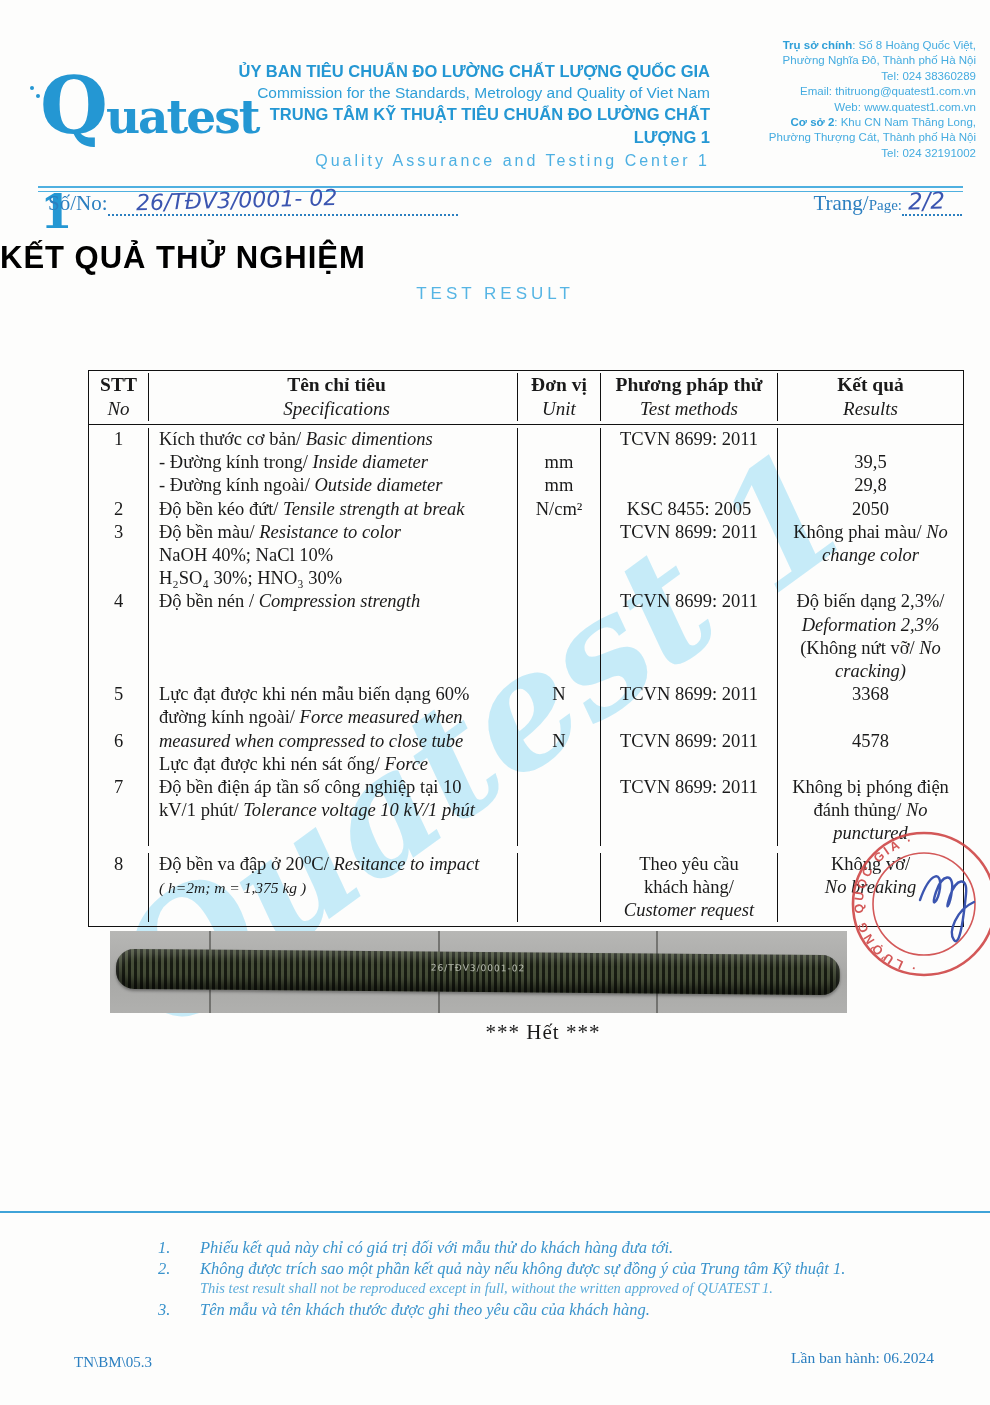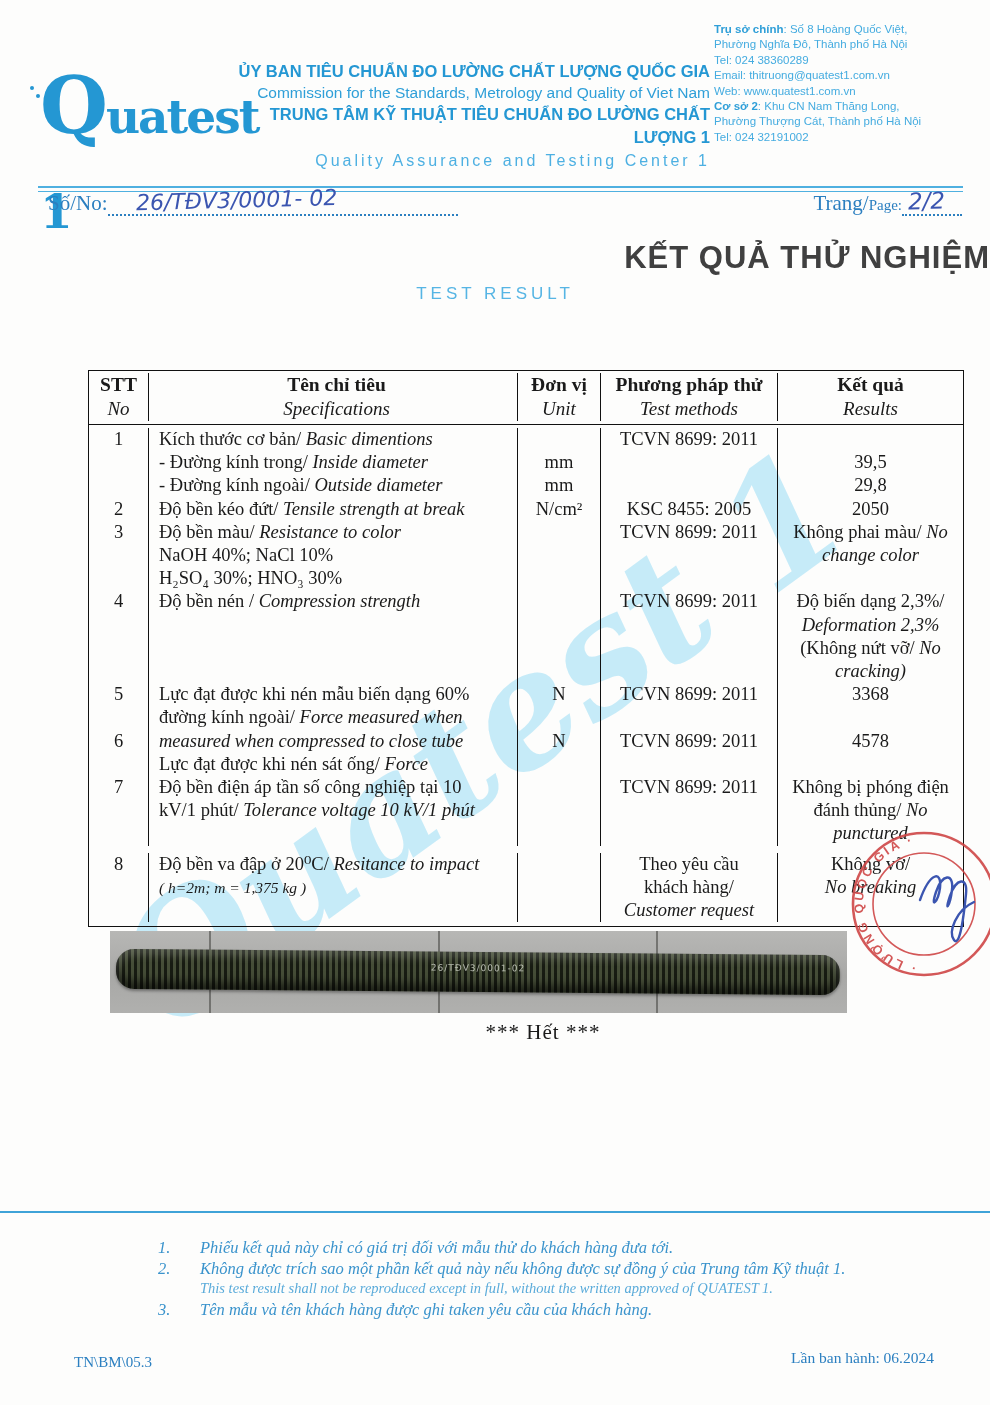--- a/index.html
+++ b/index.html
@@ -20,39 +20,39 @@
         font-size:47px;color:#2497d3;line-height:95px;letter-spacing:-2px;}
   .logo::first-letter{font-size:78px;}
   .print-marks{left:30px;top:86px;width:4px;height:4px;background:#2497d3;border-radius:50%;
         box-shadow:6px 8px 0 #2497d3;}
   .org{left:232px;top:60px;width:478px;text-align:right;
        font-family:"Liberation Sans","DejaVu Sans",sans-serif;}
   .org .l1{font-weight:bold;color:#2497d3;font-size:16.5px;line-height:22px;}
   .org .l2{color:#2f9fd8;font-size:15.5px;line-height:21px;}
   .org .l3{font-weight:bold;color:#2497d3;font-size:16.5px;line-height:23px;}
   .org .l4{color:#4db0e2;font-size:16px;line-height:24px;letter-spacing:3px;}
-  .contact{left:714px;top:22px;width:262px;font-family:"Liberation Sans","DejaVu Sans",sans-serif;
-       font-size:11.5px;line-height:15.4px;color:#45ace0;}
+  .contact{left:714px;top:38px;width:262px;font-family:"Liberation Sans","DejaVu Sans",sans-serif;
+       font-size:11.5px;line-height:15.4px;color:#45ace0;text-align:right;}
   .contact .b{font-weight:bold;color:#2f9fd8;}
   .rule2{left:38px;top:186px;width:925px;height:3px;border-top:2px solid #4fb0e0;border-bottom:1px solid #4fb0e0;}
 
   
   .docno{left:48px;top:190px;font-size:21px;color:#2b7fc0;}
   .dots{display:inline-block;border-bottom:2px dotted #2b7fc0;min-width:350px;height:24px;vertical-align:bottom;}
   .hand{font-family:"DejaVu Sans",sans-serif;font-style:italic;color:#3b55b0;font-size:22px;
         display:inline-block;transform:rotate(-1.5deg);position:relative;top:-2px;padding-left:28px;}
   .pageno{right:28px;left:auto;top:190px;font-size:21px;color:#2b7fc0;}
   .pageno .dots{min-width:60px;}
   .pageno .hand{padding-left:6px;font-size:23px;}
   .pglbl-small{font-size:15px;}
 
   
-  .title{left:0;top:240px;width:100%;text-align:right;
+  .title{left:0;top:240px;width:100%;text-align:left;
          font-family:"Liberation Sans","DejaVu Sans",sans-serif;font-weight:bold;
-         font-size:31px;color:#404040;letter-spacing:1px;}
+         font-size:31px;color:#000000;letter-spacing:1px;}
   .subtitle{left:0;top:284px;width:100%;text-align:center;
          font-family:"Liberation Sans","DejaVu Sans",sans-serif;
          font-size:17px;color:#56b5e4;letter-spacing:4px;}
 
   
   .ttable{left:88px;top:358px;width:874px;border:1.6px solid #111;background:transparent;margin-top:12px;}
   .trow{display:grid;grid-template-columns:60px 369px 83px 177px 185px;}
   .thead{border-bottom:1.6px solid #111;padding:2px 0 3px 0;}
   .tc{padding:0 3px;}
   .tc0,.tc1,.tc2,.tc3{border-right:1.6px solid #111;}
@@ -349,21 +349,21 @@
     <div class="note">
       <div class="n">2.</div>
       <div>
         <div class="vi">Không được trích sao một phần kết quả này nếu không được sự đồng ý của Trung tâm Kỹ thuật 1.</div>
         <div class="en">This test result shall not be reproduced except in full, without the written approved of QUATEST 1.</div>
       </div>
     </div>
     <div class="note">
       <div class="n">3.</div>
       <div>
-        <div class="vi">Tên mẫu và tên khách hàng được ghi taken yêu cầu của khách hàng.</div>
+        <div class="vi">Tên mẫu và tên khách thước được ghi theo yêu cầu của khách hàng.</div>
       </div>
     </div>
   </div>
 
   <div class="abs foot-left">TN\BM\05.3</div>
   <div class="abs foot-right">Lần ban hành: 06.2024</div>
 
 </div>
 
 </body></html>

